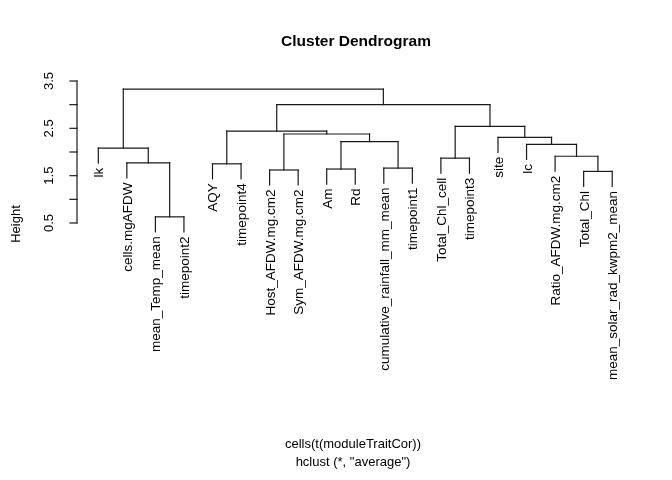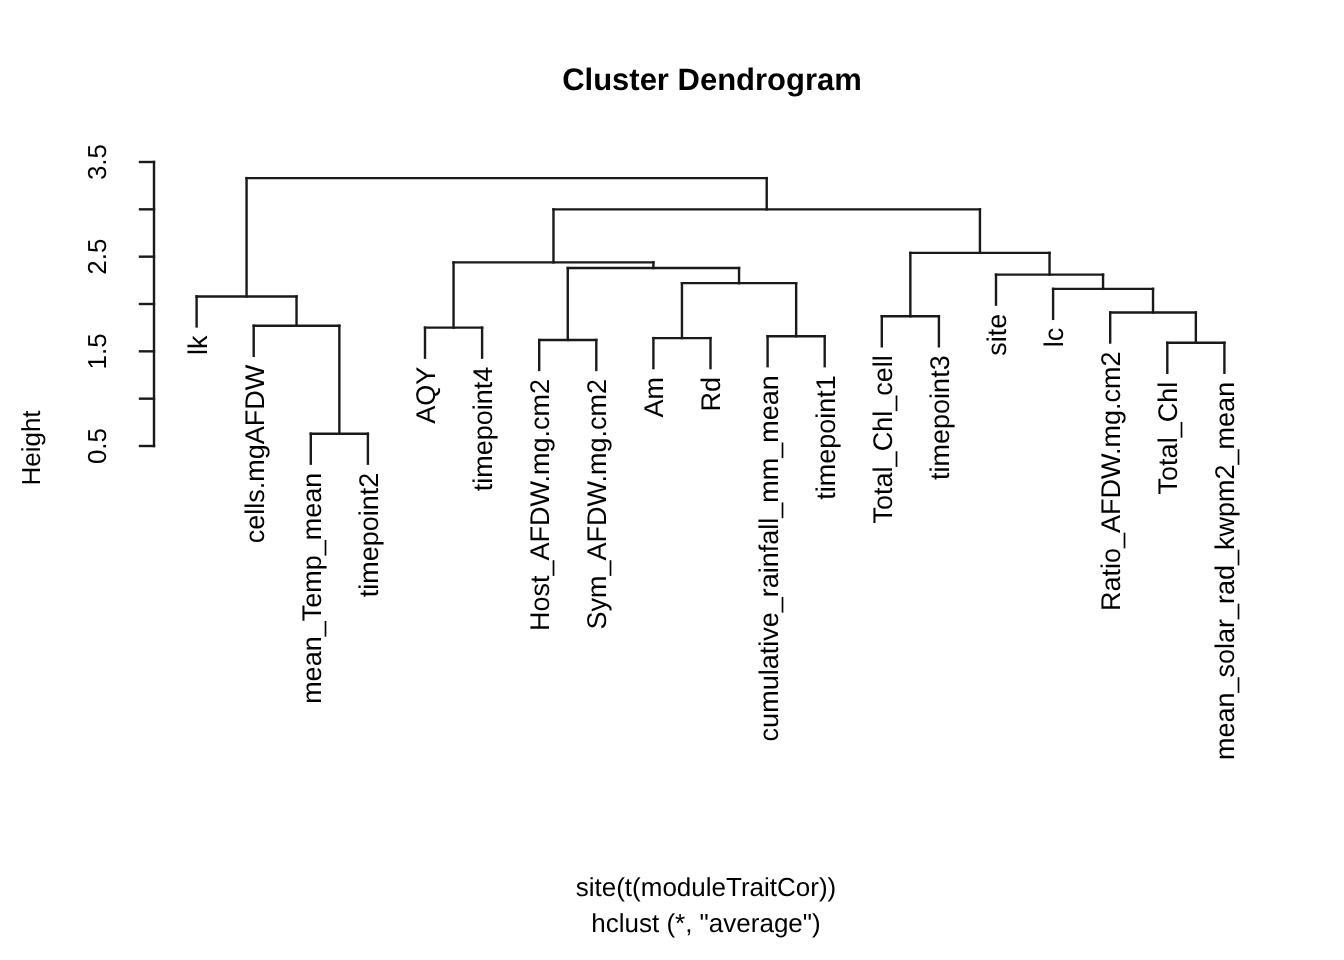--- a/index.html
+++ b/index.html
@@ -146,16 +146,16 @@
       <line x1="70" y1="128.334" x2="77" y2="128.334" stroke="#1a1a1a" stroke-width="1.2" stroke-linecap="square"></line>
       <line x1="70" y1="104.6675" x2="77" y2="104.6675" stroke="#1a1a1a" stroke-width="1.2" stroke-linecap="square"></line>
       <line x1="70" y1="81.001" x2="77" y2="81.001" stroke="#1a1a1a" stroke-width="1.2" stroke-linecap="square"></line>
       <text x="53" y="223" text-anchor="middle" transform="rotate(-90 53 223)" font-size="13px">0.5</text>
       <text x="53" y="175.667" text-anchor="middle" transform="rotate(-90 53 175.667)" font-size="13px">1.5</text>
       <text x="53" y="128.334" text-anchor="middle" transform="rotate(-90 53 128.334)" font-size="13px">2.5</text>
       <text x="53" y="81.001" text-anchor="middle" transform="rotate(-90 53 81.001)" font-size="13px">3.5</text>
     </svg>
 
   <div class="caption">
-    <div>site(t(moduleTraitCor))</div>
+    <div>cells(t(moduleTraitCor))</div>
     <div>hclust (*, "average")</div>
   </div>
 </div>
 
 </body></html>

